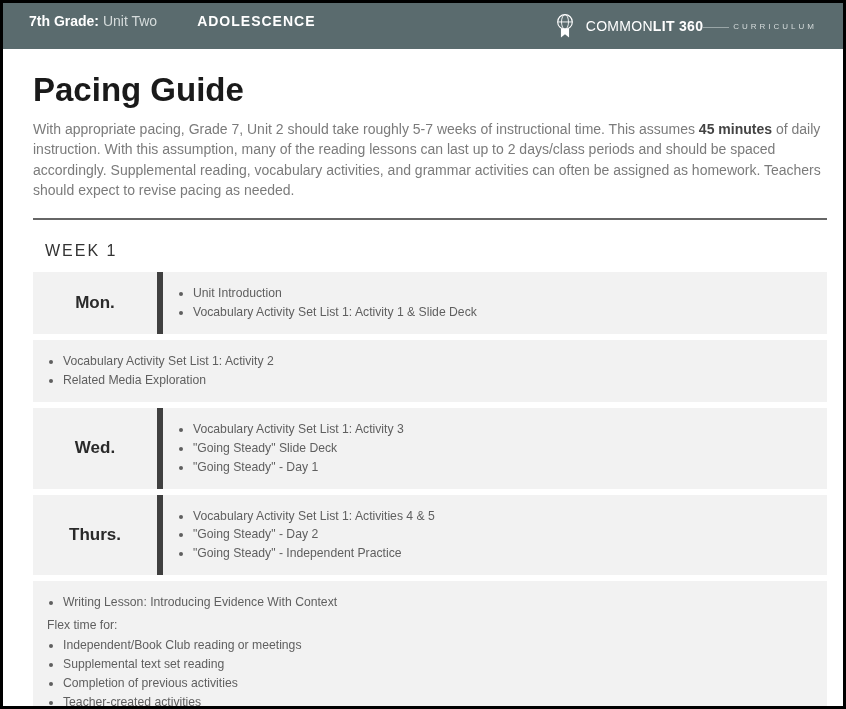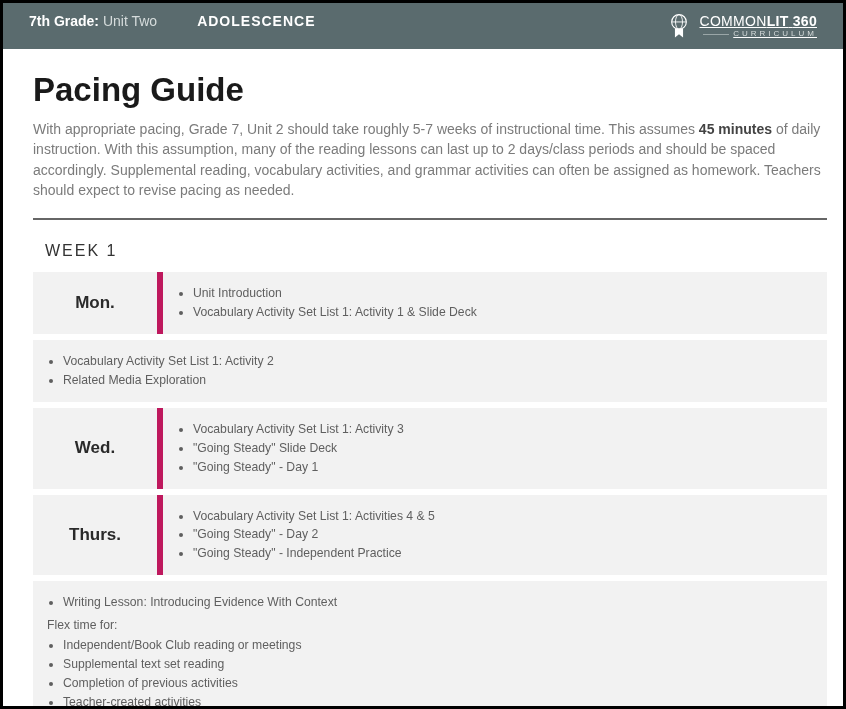--- a/index.html
+++ b/index.html
@@ -48,23 +48,22 @@
       align-items: center;
       gap: 8px;
     }
     .brand-icon {
       width: 26px;
       height: 26px;
       flex-shrink: 0;
     }
     .brand-text {
       display: flex;
-      flex-direction: column;
+      flex-direction: row;
       line-height: 1;
-      text-decoration: underline;
     }
     .brand-top {
       font-size: 14px;
       letter-spacing: 0.3px;
     }
     .brand-top .w400 { font-weight: 400; }
     .brand-top .w700 { font-weight: 700; }
     .brand-sub {
       font-size: 8px;
       letter-spacing: 3px;
@@ -124,21 +123,21 @@
       background: #f2f2f2;
     }
     .day-cell {
       width: 130px;
       display: flex;
       align-items: center;
       justify-content: center;
       font-size: 17px;
       font-weight: 700;
       color: #2a2a2a;
-      border-right: 6px solid #be185d;
+      border-right: 6px solid #404040;
       flex-shrink: 0;
     }
     .items-cell {
       flex: 1;
       padding: 12px 20px 12px 10px;
       font-size: 12.2px;
       color: #5f5f5f;
     }
     .items-cell ul {
       list-style: disc;

